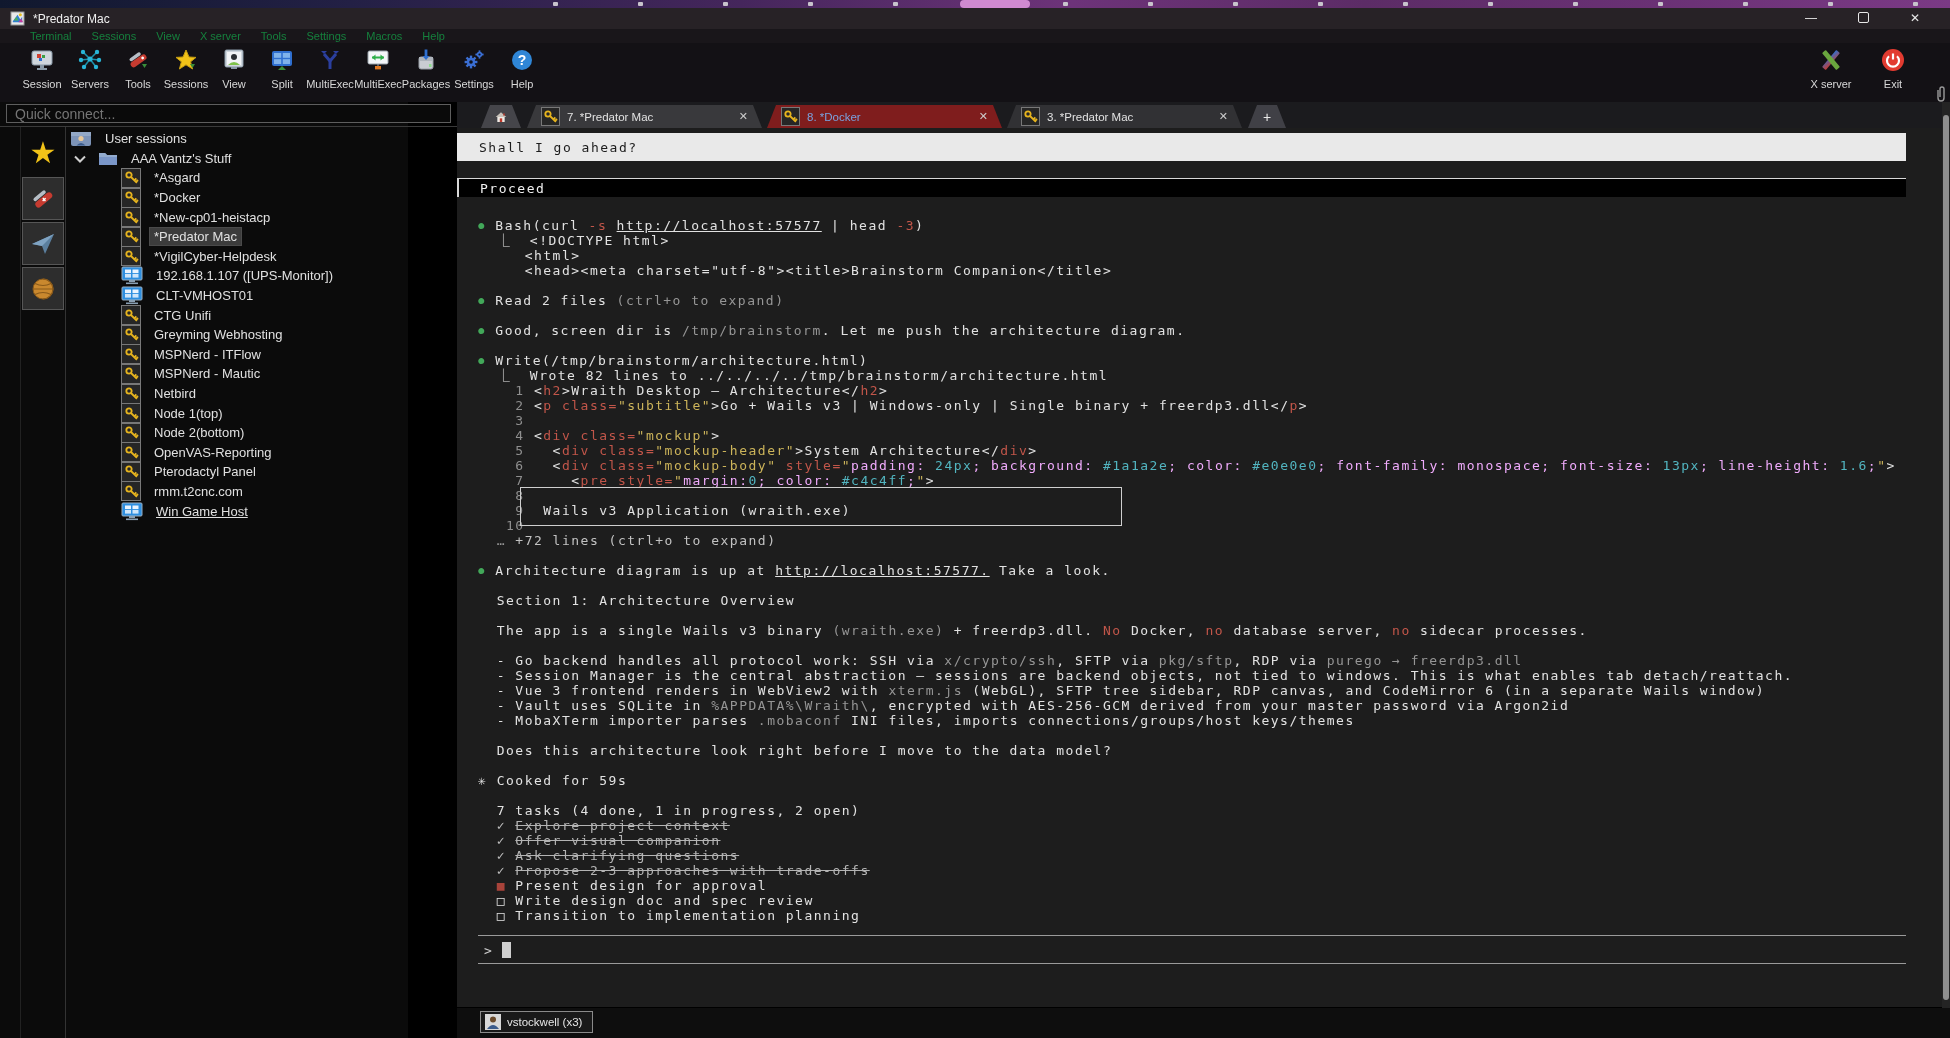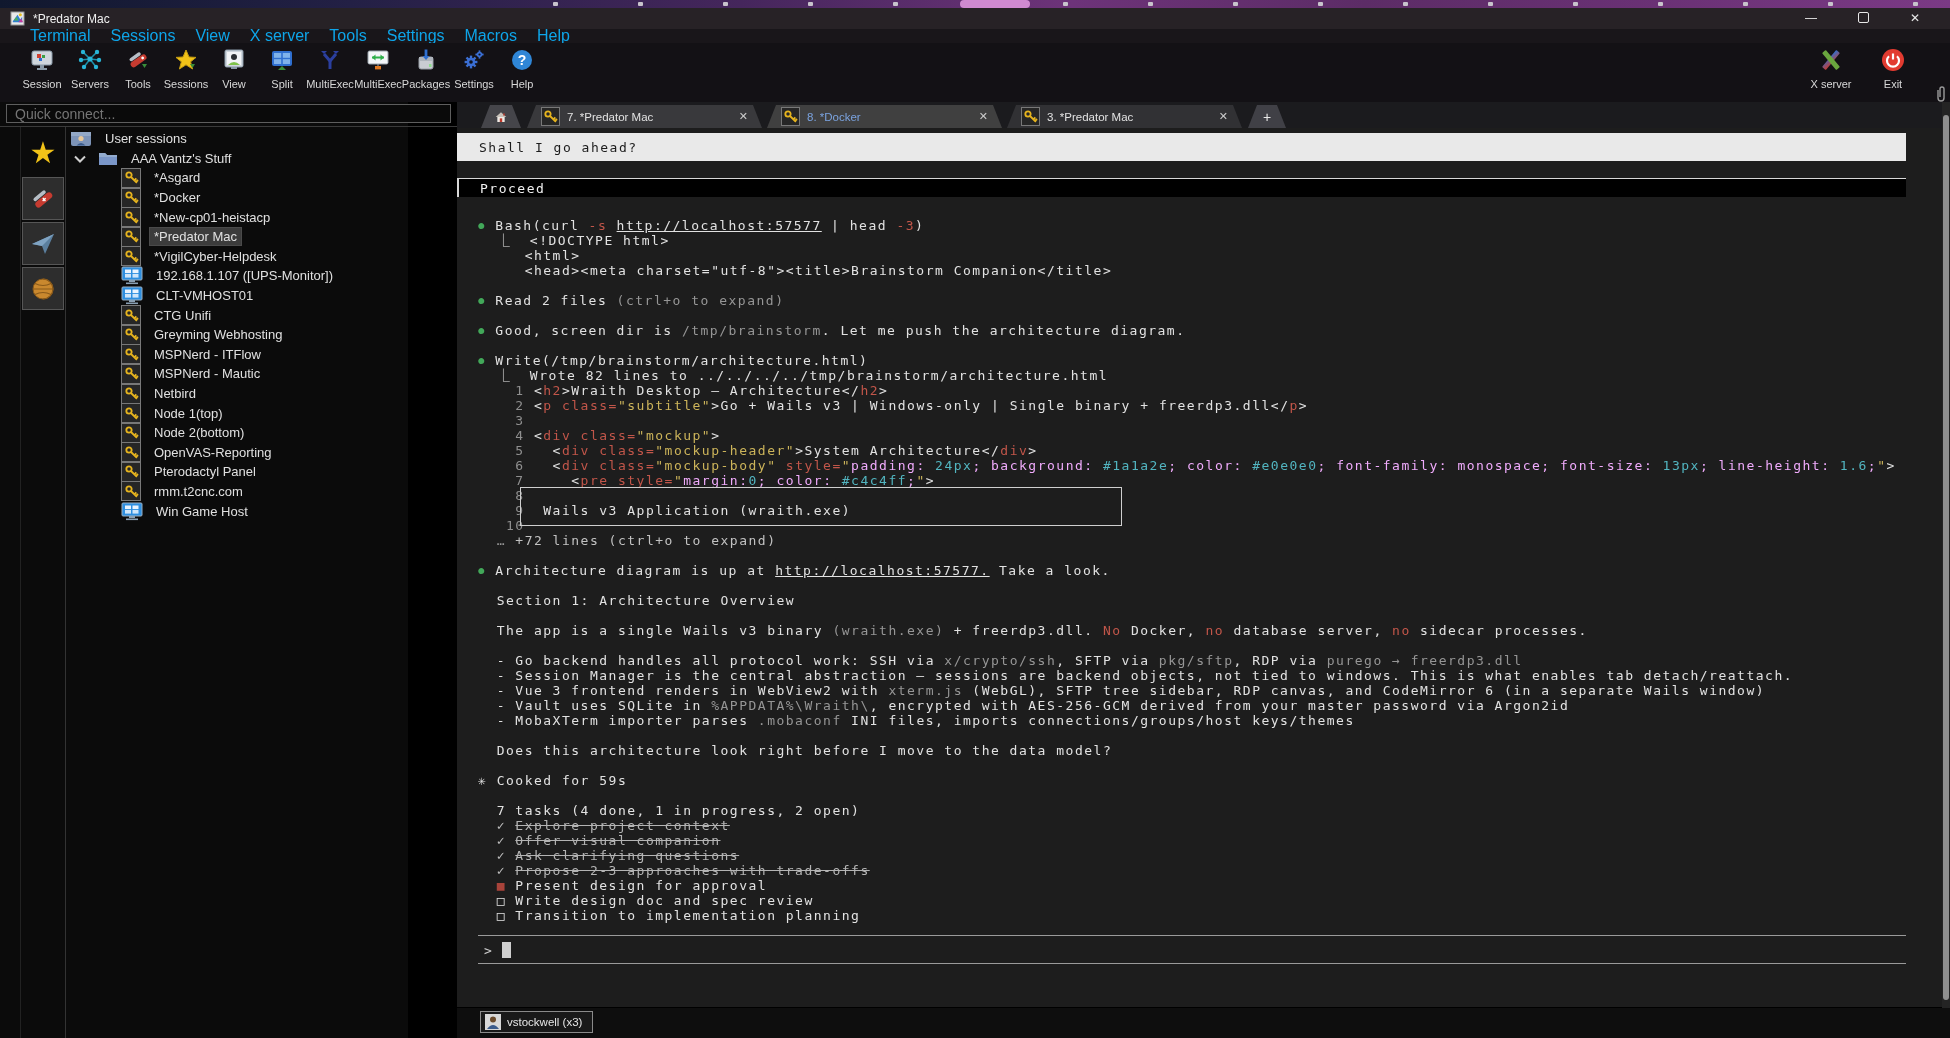--- a/index.html
+++ b/index.html
@@ -15,21 +15,21 @@
   
   .titlebar{position:absolute;left:0;top:8px;width:1950px;height:21px;background:#272226;display:flex;align-items:center;}
   .app-icon{width:15px;height:15px;margin-left:10px;}
   .title-text{color:#f0f0f0;font-size:12px;margin-left:8px;}
   .win-controls{position:absolute;right:22px;top:0;height:21px;display:flex;align-items:center;gap:26px;}
   .win-btn{color:#e8e8e8;font-size:12px;width:26px;text-align:center;cursor:default;line-height:21px;}
   .maxbox{display:inline-block;width:9px;height:9px;border:1px solid #e8e8e8;border-radius:2px;position:relative;top:1px;}
 
   
   .menubar{position:absolute;left:0;top:29px;width:1950px;height:14px;background:#19161a;display:flex;align-items:center;padding-left:20px;box-sizing:border-box;}
-  .menu-item{color:#0ea5e9;font-size:16px;padding:0 10px;}
+  .menu-item{color:#15803d;font-size:11px;padding:0 10px;}
 
   
   .toolbar{position:absolute;left:0;top:43px;width:1950px;height:59px;background:#131115;display:flex;align-items:flex-start;}
   .tb-group-left{display:flex;margin-left:18px;}
   .tb-group-right{position:absolute;right:26px;top:0;display:flex;}
   .tb-item{width:48px;display:flex;flex-direction:column;align-items:center;padding-top:4px;}
   .tb-icon{width:26px;height:26px;display:flex;align-items:center;justify-content:center;}
   .tb-label{color:#d8d8d8;font-size:11px;margin-top:5px;white-space:nowrap;}
   .tb-group-right .tb-item{width:62px;}
 
@@ -586,21 +586,21 @@
             <span class="ticon">
               <span class="keybtn">
                 <svg width="15" height="15" viewBox="0 0 18 18">
                   <circle cx="6" cy="6" r="3.2" stroke="#e6b41e" stroke-width="2.2" fill="none"></circle>
                   <path d="M8.4 8.4 L15.5 15.5 M12.4 12.4 l2.4-2.4 M14.4 14.4 l2.4-2.4" stroke="#e6b41e" stroke-width="2.2"></path>
                 </svg>
               </span>
             </span>
             <span class="tlabel">rmm.t2cnc.com</span>
           </div>
-          <div class="tree-row" style="padding-left: 55px;">
+          <div class="tree-row" style="padding-left: 55px; text-decoration: underline;">
             <span class="ticon">
               <svg width="22" height="19" viewBox="0 0 22 19">
                 <rect x="1" y="1" width="20" height="13" rx="1" fill="#2e8fe0" stroke="#9ab0c4"></rect>
                 <rect x="4" y="3.5" width="6" height="3.6" fill="#eaf4ff"></rect>
                 <rect x="11.5" y="3.5" width="6" height="3.6" fill="#eaf4ff"></rect>
                 <rect x="4" y="8" width="6" height="3.6" fill="#cfe6fa"></rect>
                 <rect x="11.5" y="8" width="6" height="3.6" fill="#cfe6fa"></rect>
                 <rect x="8" y="14" width="6" height="2" fill="#8aa0b4"></rect>
                 <rect x="5" y="16.5" width="12" height="1.6" fill="#8aa0b4"></rect>
               </svg>
@@ -624,21 +624,21 @@
         <div class="tab" style="left: 70px; width: 235px; background: rgb(57, 57, 60);">
           <span style="display: inline-flex; background: rgb(38, 38, 38); border: 1px solid rgb(120, 120, 120); padding: 1px;">
             <svg width="15" height="15" viewBox="0 0 18 18">
               <circle cx="6" cy="6" r="3.2" stroke="#e6b41e" stroke-width="2.2" fill="none"></circle>
               <path d="M8.4 8.4 L15.5 15.5 M12.4 12.4 l2.4-2.4 M14.4 14.4 l2.4-2.4" stroke="#e6b41e" stroke-width="2.2"></path>
             </svg>
           </span>
           <span class="tab-label">7. *Predator Mac</span>
           <span class="close">✕</span>
         </div>
-        <div class="tab active" style="left: 310px; width: 235px; background: #404040; text-align: center;">
+        <div class="tab active" style="left: 310px; width: 235px; background: #7f1d1d; text-align: center;">
           <span style="display: inline-flex; background: rgb(38, 38, 38); border: 1px solid rgb(120, 120, 120); padding: 1px;">
             <svg width="15" height="15" viewBox="0 0 18 18">
               <circle cx="6" cy="6" r="3.2" stroke="#e6b41e" stroke-width="2.2" fill="none"></circle>
               <path d="M8.4 8.4 L15.5 15.5 M12.4 12.4 l2.4-2.4 M14.4 14.4 l2.4-2.4" stroke="#e6b41e" stroke-width="2.2"></path>
             </svg>
           </span>
           <span class="tab-label">8. *Docker</span>
           <span class="close">✕</span>
         </div>
         <div class="tab" style="left: 550px; width: 235px; background: rgb(49, 49, 52);">

